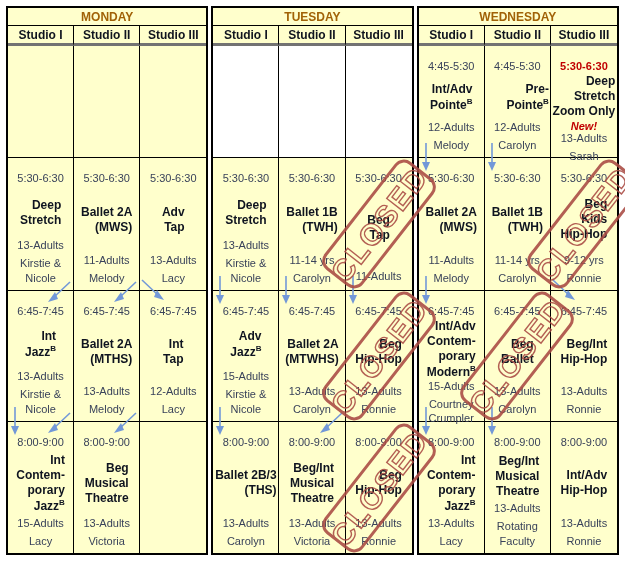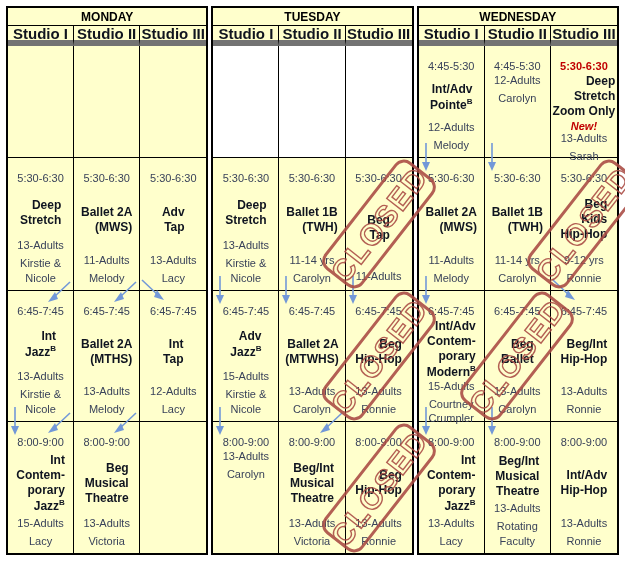--- a/index.html
+++ b/index.html
@@ -12,26 +12,26 @@
     position:absolute;left:6px;top:6px;width:613px;height:549px;
     display:flex;gap:3px;
   }
   .day-block{
     flex:1 1 0;border:2px solid #000;background:#ffffcc;
     display:grid;grid-template-columns:repeat(3,1fr);
     grid-template-rows:18px 20px 112px 133px 131px 1fr;
   }
   .day-name{
     grid-column:1/4;border-bottom:1px solid #000;
-    font-weight:bold;font-size:12px;color:#000000;
+    font-weight:bold;font-size:12px;color:#a16207;
     display:flex;align-items:center;justify-content:center;
   }
   .studio-head{
-    border-bottom:6px solid #737373;
-    font-weight:bold;font-size:15px;color:#10141f;
+    border-bottom:3px solid #737373;
+    font-weight:bold;font-size:12px;color:#10141f;
     display:flex;align-items:center;justify-content:center;
   }
   .cell{
     position:relative;display:flex;flex-direction:column;align-items:center;
     text-align:center;font-size:11px;color:#39425a;padding:11px 1px 3px 1px;
   }
   .cell.white{background:#ffffff;}
   .cr{border-right:1px solid #000;}
   .rb{border-bottom:1px solid #000;}
   .time{margin-top:2px;height:15px;line-height:15px;white-space:nowrap;}
@@ -252,20 +252,24 @@
             <text x="75" y="37" text-anchor="middle" font-size="30" font-weight="bold" font-family="&quot;Liberation Sans&quot;,sans-serif" letter-spacing="2" fill="none" stroke="#a94a43" stroke-width="1.4">CLOSED</text>
           </svg>
         </div>
       </div>
       <div class="cell cr">
         <span class="arr arr-down"><svg width="10" height="30" viewBox="0 0 10 30">
             <line x1="5" y1="1" x2="5" y2="24" stroke="#7298d8" stroke-width="1.6"></line>
             <polygon points="1,20 9,20 5,29" fill="#7298d8"></polygon>
           </svg></span>
         <div class="time">8:00-9:00</div>
+        <div class="cname-wrap">
+          <div class="cname"><span>Ballet 2B/3
+(THS)</span></div>
+        </div>
         <div class="ages">13-Adults</div>
         <div class="teacher">Carolyn</div>
       </div>
       <div class="cell cr">
         <span class="arr arr-dl"><svg width="26" height="24" viewBox="0 0 26 24">
             <line x1="24" y1="2" x2="7" y2="18" stroke="#7298d8" stroke-width="1.6"></line>
             <polygon points="12,19 9,12 2,22" fill="#7298d8"></polygon>
           </svg></span>
         <div class="time">8:00-9:00</div>
         <div class="cname-wrap">
@@ -301,20 +305,23 @@
         <div class="time">4:45-5:30</div>
         <div class="cname-wrap">
           <div class="cname"><span>Int/Adv
 Pointe</span><sup>B</sup></div>
         </div>
         <div class="ages">12-Adults</div>
         <div class="teacher">Melody</div>
       </div>
       <div class="cell cr rb">
         <div class="time">4:45-5:30</div>
+        <div class="cname-wrap">
+          <div class="cname"><span>Pre-Pointe</span><sup>B</sup></div>
+        </div>
         <div class="ages">12-Adults</div>
         <div class="teacher">Carolyn</div>
       </div>
       <div class="cell rb">
         <div class="time tred">5:30-6:30</div>
         <div class="cname-wrap">
           <div class="cname"><span>Deep
 Stretch
 Zoom Only</span></div>
           <div class="note">New!</div>

